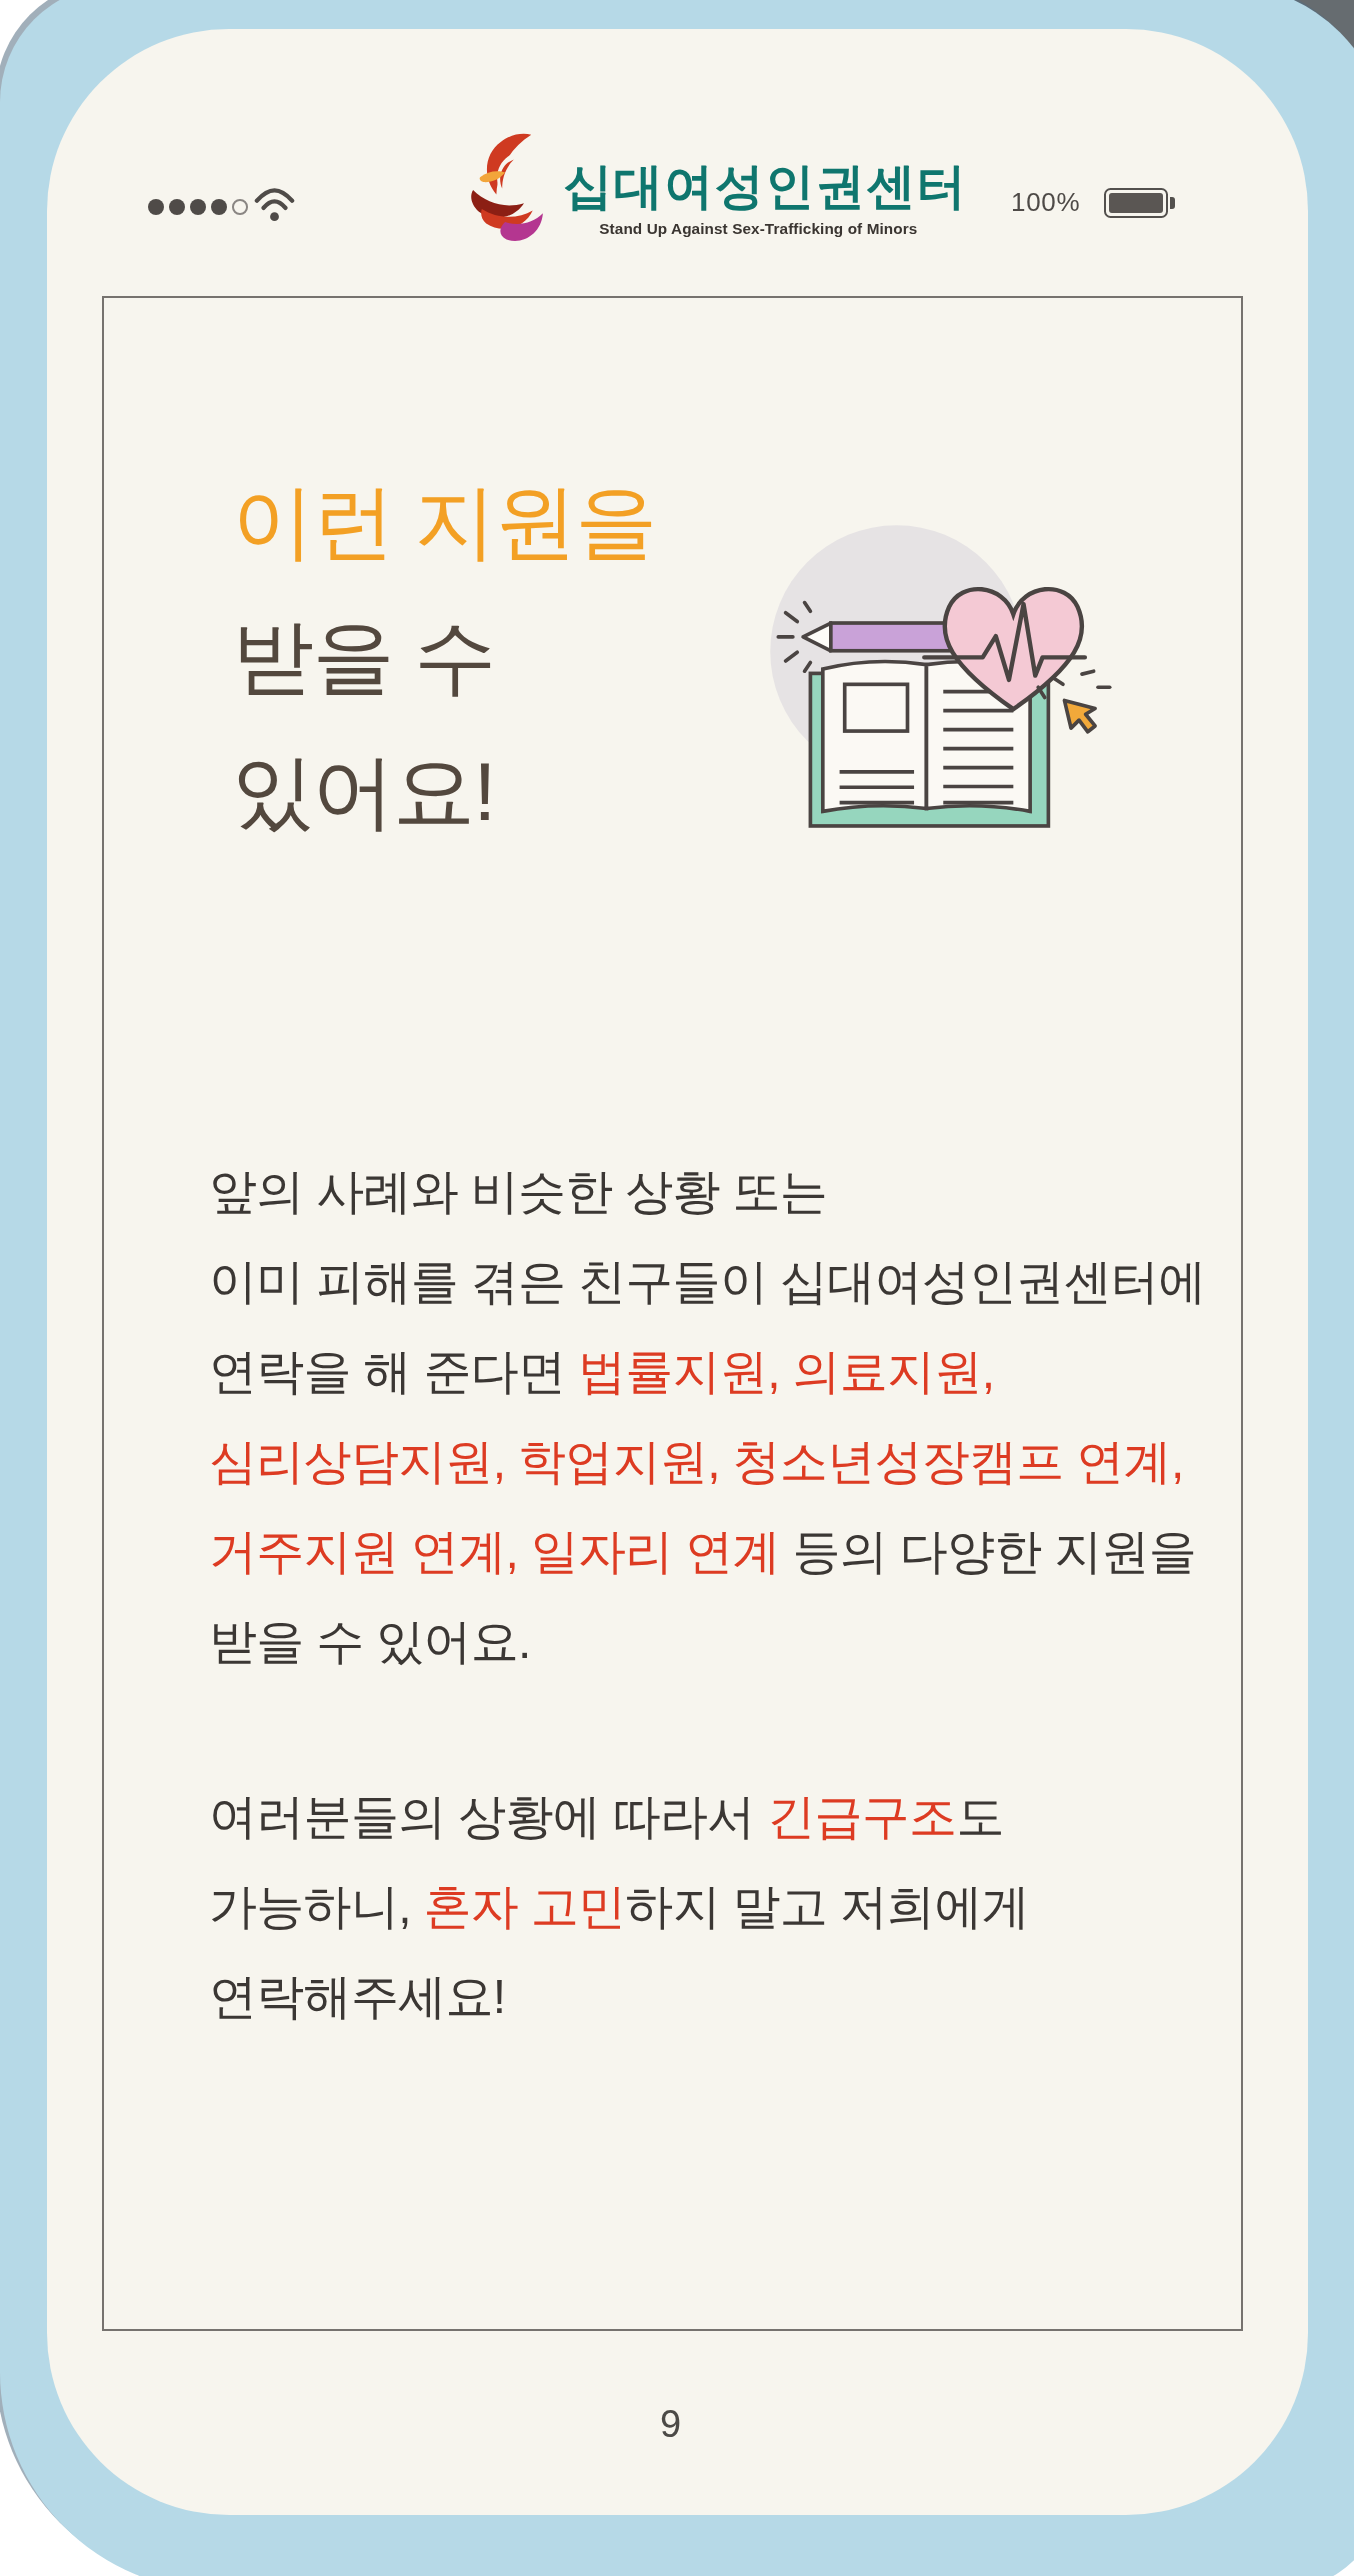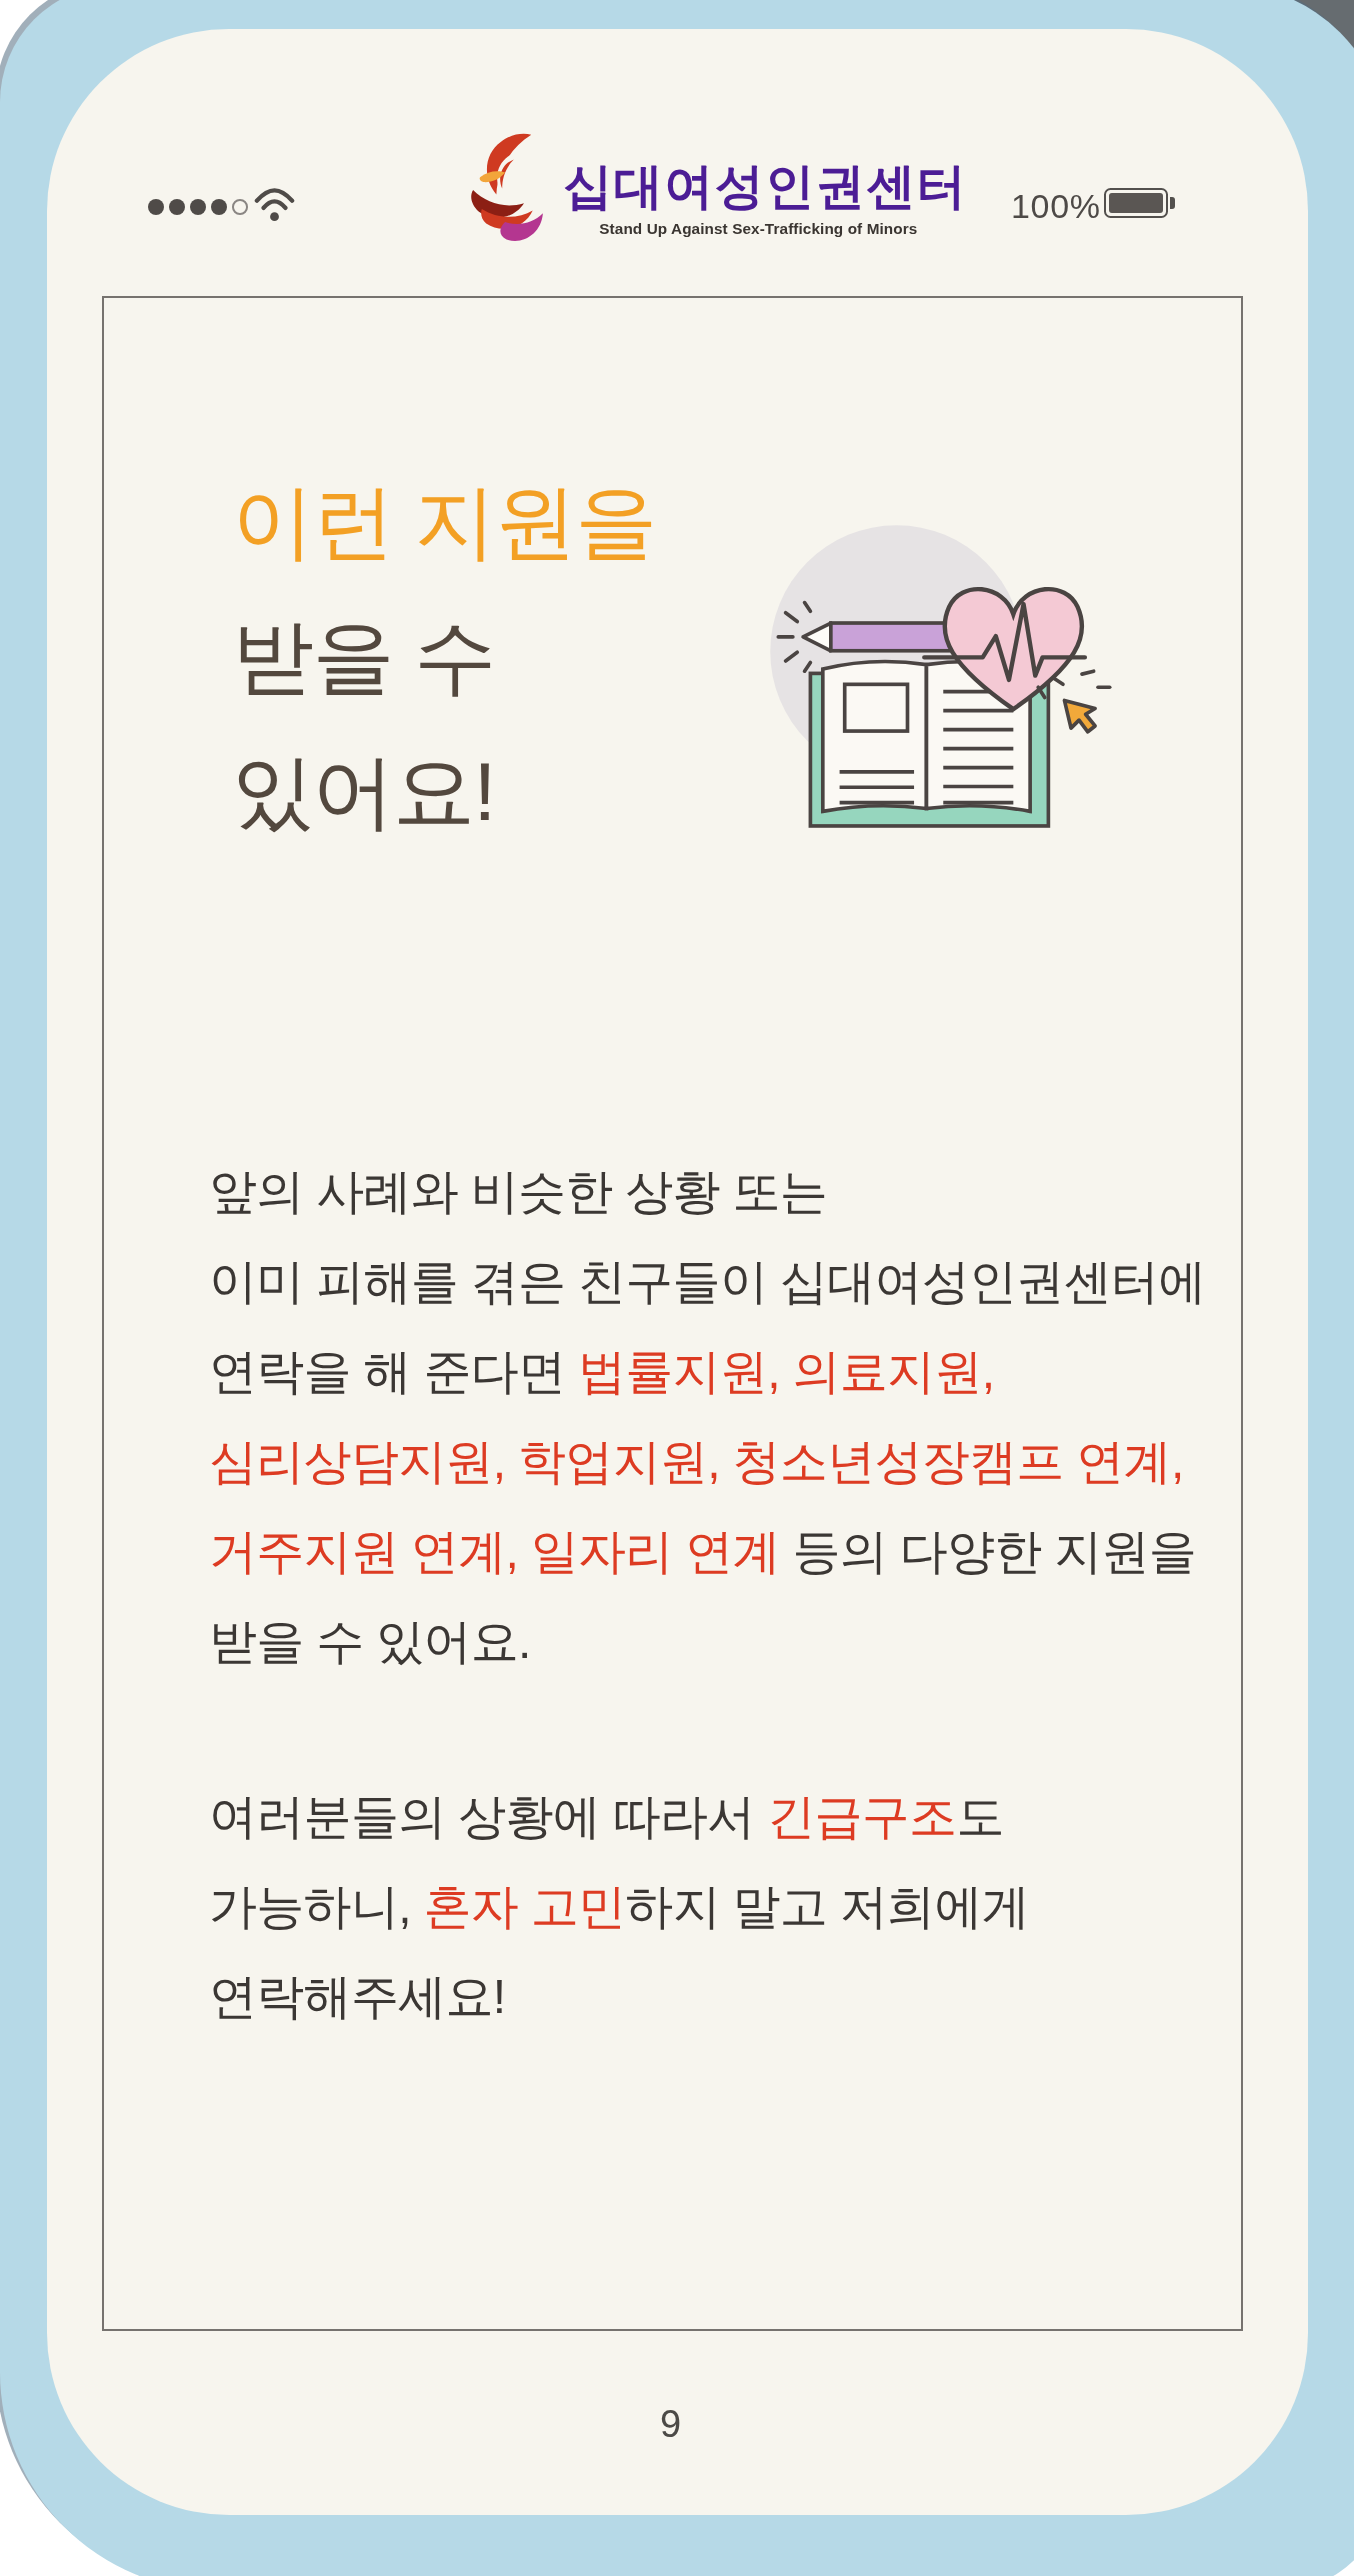--- a/index.html
+++ b/index.html
@@ -35,32 +35,32 @@
     border-radius:182px;
     z-index:2;
   }
   
   .signal-dots{position:absolute;left:148px;top:199px;display:flex;gap:5.1px;z-index:3;}
   .signal-dots .dot{width:16px;height:16px;border-radius:50%;background:var(--icon-gray);}
   .signal-dots .dot.empty{background:transparent;border:2.2px solid #8a8683;width:11.7px;height:11.7px;}
   .wifi{position:absolute;left:254px;top:188px;z-index:3;}
   .battery-label{
     position:absolute;left:1011px;top:187px;z-index:3;
-    font-size:34px;color:#4e4a47;letter-spacing:0.7px;
+    font-size:26px;color:#4e4a47;letter-spacing:0.7px;
   }
   .battery{
     position:absolute;left:1104px;top:188px;width:60px;height:26px;z-index:3;
     border:2.9px solid #53504d;border-radius:6.6px;
   }
   .battery .fill{position:absolute;left:2.9px;top:2.9px;right:2.9px;bottom:2.9px;background:#5a5653;border-radius:2.9px;}
   .battery .nub{position:absolute;right:-8.8px;top:7.3px;width:5.1px;height:11.7px;background:#53504d;border-radius:0 2.9px 2.9px 0;}
   .logo{position:absolute;left:460px;top:130px;z-index:3;display:flex;}
   .logo-text-block{margin-left:7.3px;}
   .logo-title{
-    font-size:49px;font-weight:700;color:#4c1d95;letter-spacing:1.5px;
+    font-size:49px;font-weight:700;color:#0f766e;letter-spacing:1.5px;
     margin-top:32px;line-height:1;
   }
   .logo-tagline{
     font-size:15.3px;font-weight:700;color:#3a3531;margin-top:8.8px;letter-spacing:0.1px;margin-left:36px;
   }
   
   .content-box{
     position:absolute;left:102px;top:296px;width:1137px;height:2031px;
     border:2.2px solid var(--border-gray);z-index:3;background:transparent;
   }

